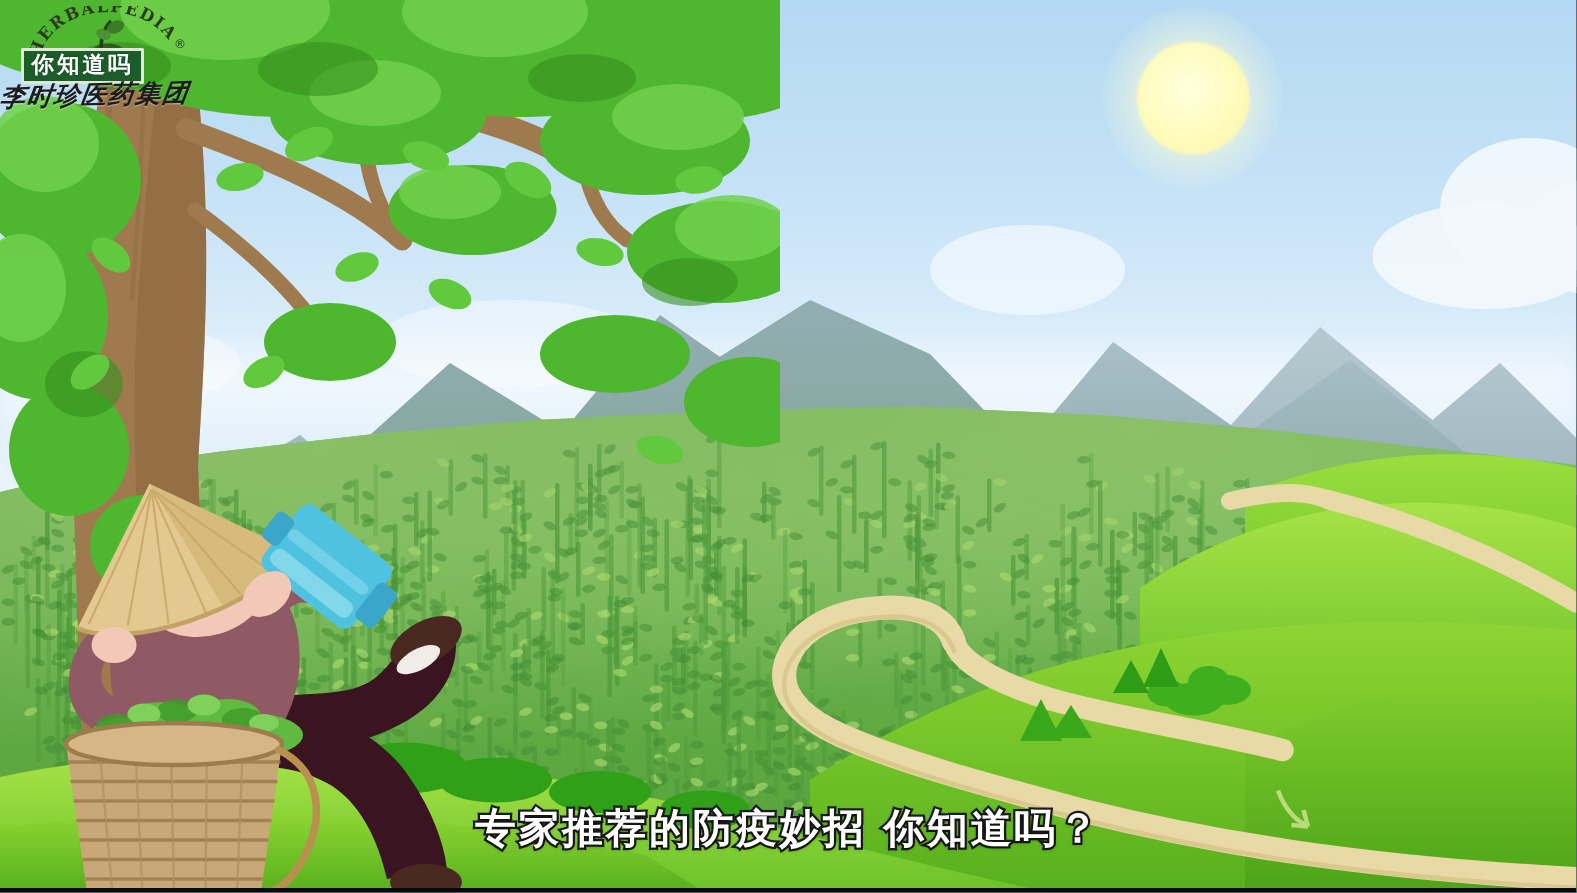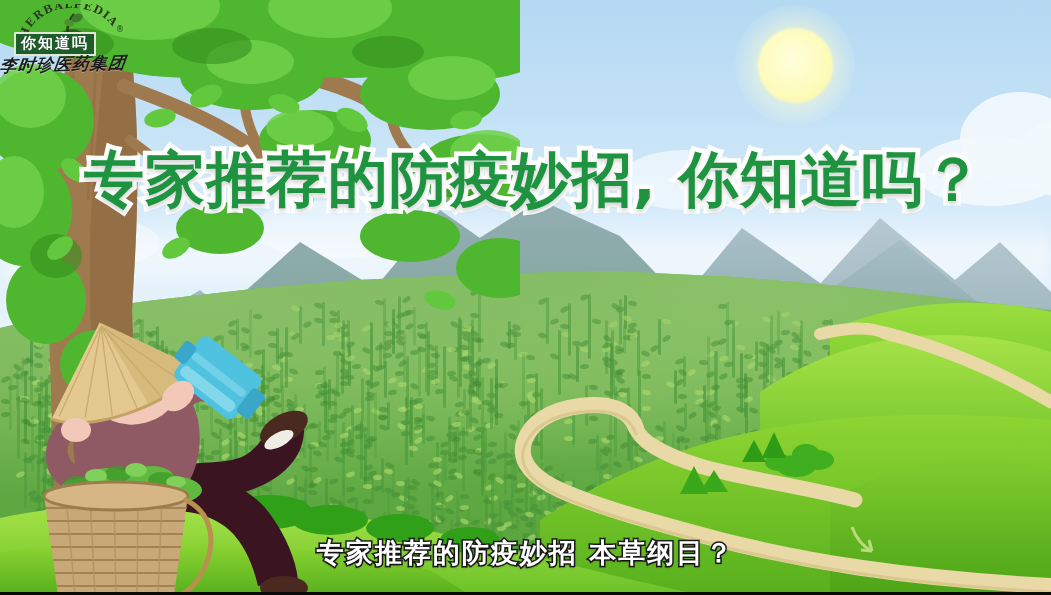--- a/index.html
+++ b/index.html
@@ -2484,19 +2484,18 @@
         </g>
         <text x="96" y="28" font-family="DejaVu Sans, sans-serif" font-size="8" fill="#2c3a22">®</text>
       </svg>
     </div>
     <div class="logo-box">
       <span>你知道吗</span>
     </div>
     <div class="logo-sig">李时珍医药集团</div>
   </div>
 
-  <div class="title">专家推荐的防疫妙招, 你知道吗？</div>
-
-  <div class="subtitle">专家推荐的防疫妙招  本草纲目？</div>
+
+  <div class="subtitle">专家推荐的防疫妙招  你知道吗？</div>
 
   <div class="bottombar"></div>
 
 </div>
 
 </body></html>

